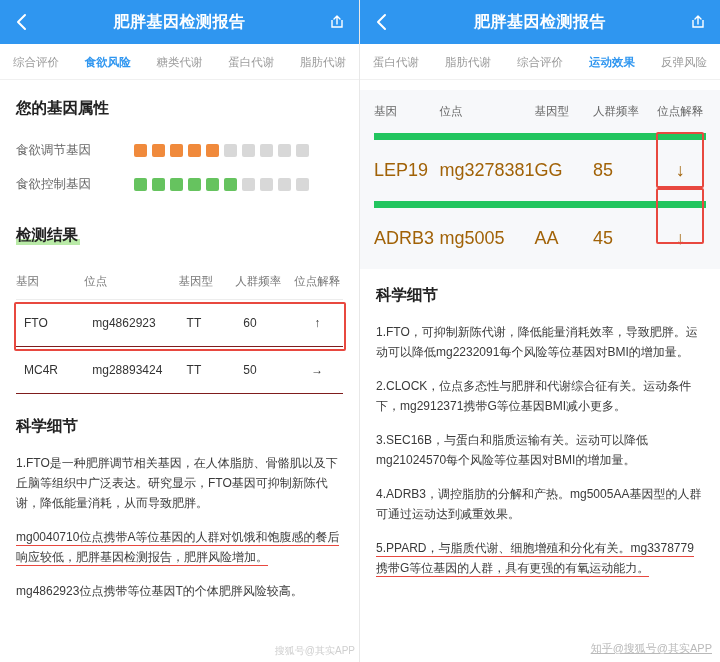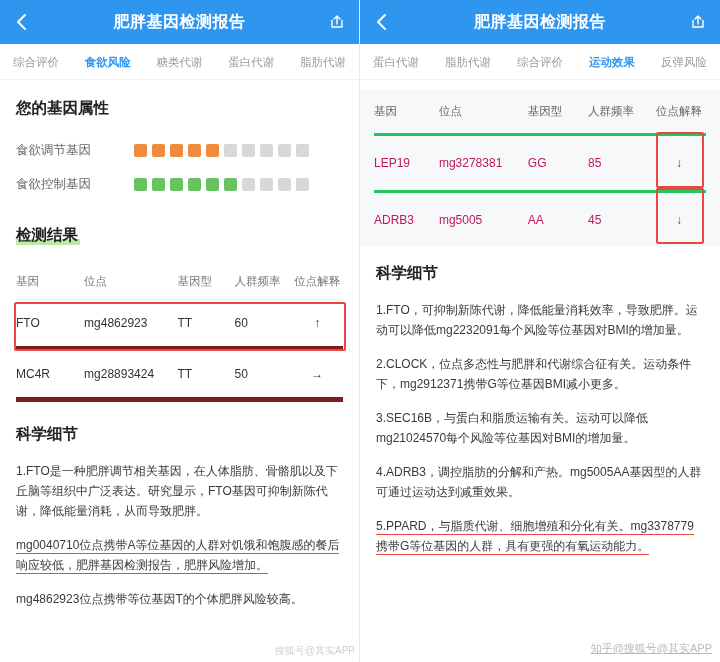--- a/index.html
+++ b/index.html
@@ -122,23 +122,23 @@
     font-size: 11.5px;
     color: #777;
     font-weight: normal;
     padding: 10px 0;
     text-align: left;
     border-bottom: 1px solid #ededed;
   }
   .tbl td {
     font-size: 12px;
     color: #333;
-    padding: 16px 0;
+    padding: 16px 8px;
     text-align: left;
-    border-bottom: 5px solid #7f1d1d;
+    border-bottom: 1px solid #7f1d1d;
   }
   .tbl .c0 { width: 72px; }
   .tbl .c1 { width: 96px; }
   .tbl .c2 { width: 62px; }
   .tbl .c3 { width: 62px; }
   .tbl .c4 { width: 56px; text-align: center; }
   .arrow-up { color: #e8483f; font-size: 15px; font-weight: bold; }
   .arrow-down { color: #3db54a; font-size: 15px; font-weight: bold; }
   .arrow-flat { color: #bdbdbd; font-size: 15px; }
 
@@ -169,23 +169,23 @@
     margin: 10px 0 0;
     padding: 0 14px;
     position: relative;
   }
   .right-tbl { width: 100%; border-collapse: collapse; }
   .right-tbl th {
     font-size: 11.5px; color: #666; font-weight: normal;
     padding: 14px 0; text-align: left;
   }
   .right-tbl td {
-    font-size: 12px; color: #be185d;
+    font-size: 18px; color: #a16207;
     padding: 20px 0; text-align: left;
-    border-top: 3px solid #22c55e;
+    border-top: 7px solid #22c55e;
   }
   .right-tbl .rc0 { width: 66px; }
   .right-tbl .rc1 { width: 90px; }
   .right-tbl .rc2 { width: 62px; }
   .right-tbl .rc3 { width: 66px; }
   .right-tbl .rc4 { width: 56px; text-align: center; }
 
   .col-box {
     position: absolute;
     border: 2px solid #e8483f;

